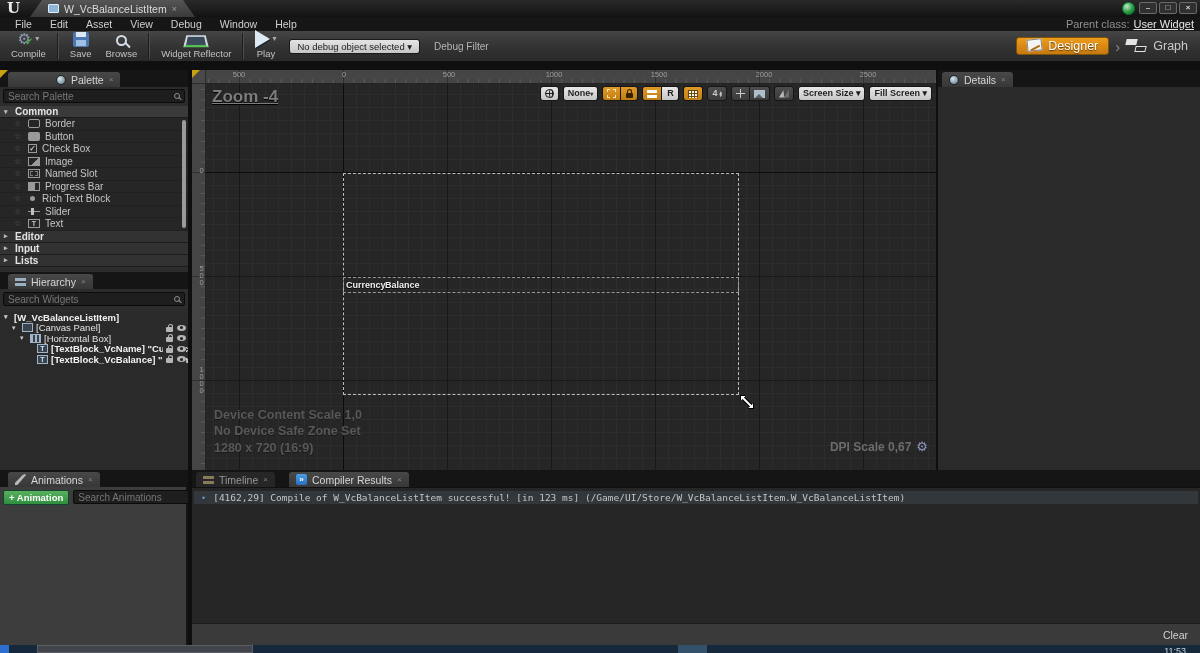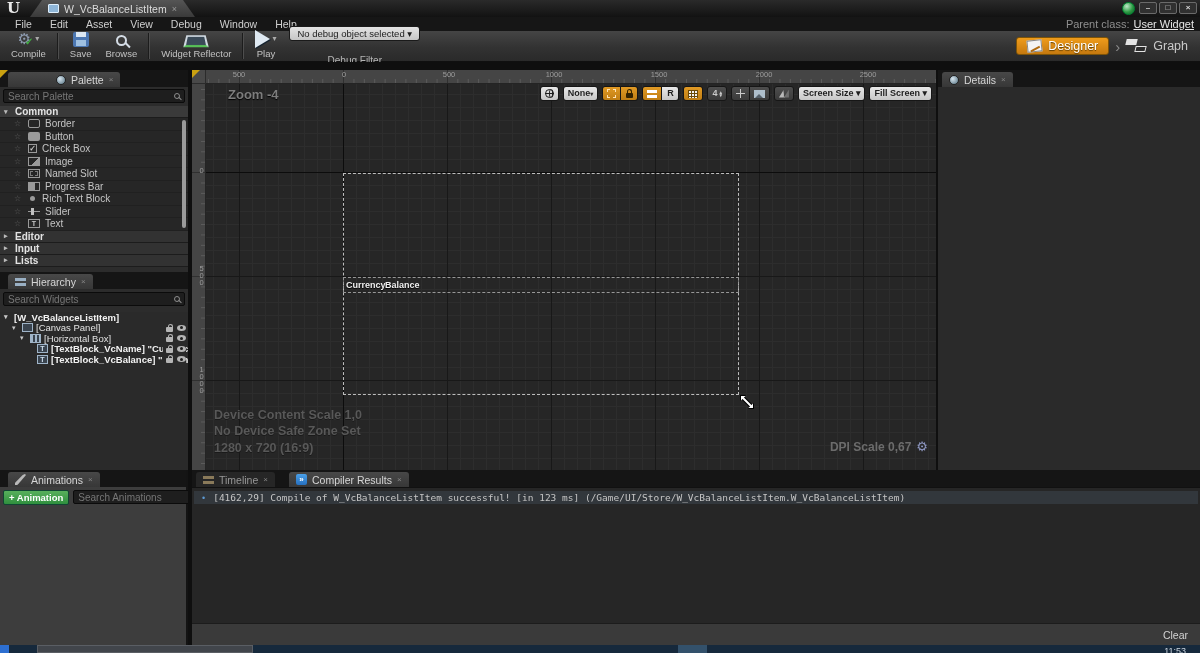--- a/index.html
+++ b/index.html
@@ -39,26 +39,26 @@
   .ic-save::before{content:"";position:absolute;left:3px;top:0;width:10px;height:5px;background:#dce8f4;}
   .ic-save::after{content:"";position:absolute;left:3px;bottom:1px;width:10px;height:6px;background:#9fc0e0;}
   
   .ic-mag{width:11px;height:11px;border:2px solid #d5dde6;border-radius:50%;position:relative;}
   .ic-mag::after{content:"";position:absolute;width:7px;height:2px;background:#d5dde6;transform:rotate(45deg);right:-6px;bottom:-2px;}
   
   .ic-reflector{width:22px;height:13px;border:2px solid #cfd8e0;transform:perspective(20px) rotateX(25deg);border-bottom-color:#57c057;background:#3a4a58;}
   
   .ic-play{width:0;height:0;border-left:15px solid #dfe9f2;border-top:9px solid transparent;border-bottom:9px solid transparent;filter:drop-shadow(1px 1px 0 #15222e);}
   
-  .dbg-col{display:flex;flex-direction:column;align-items:center;justify-content:center;gap:14px;padding:0 6px;}
+  .dbg-col{display:flex;align-items:center;justify-content:center;gap:14px;padding:0 6px;}
   .dbg-btn{background:linear-gradient(#e4e4e4,#c6c6c6);border:1px solid #1a1a1a;border-radius:3px;color:#1c1c1c;font-size:9.5px;padding:1px 7px;}
   .dbg-label{color:#b5b5b5;font-size:10px;}
   
   .mode-area{margin-left:auto;display:flex;align-items:center;gap:6px;padding-right:8px;}
-  .designer-btn{display:flex;align-items:center;gap:6px;background:linear-gradient(#ef9c1b,#c5790f);border:1px solid #7e5408;border-radius:3px;padding:1px 10px;color:#fff;font-size:12.5px;text-shadow:0 1px 1px #5e3c00;}
+  .designer-btn{display:flex;align-items:flex-start;gap:6px;background:linear-gradient(#ef9c1b,#c5790f);border:1px solid #7e5408;border-radius:3px;padding:1px 10px;color:#fff;font-size:12.5px;text-shadow:0 1px 1px #5e3c00;}
   .ic-designer{width:15px;height:12px;background:#f4f4f4;border:1px solid #888;transform:rotate(-6deg);position:relative;}
   .ic-designer::after{content:"";position:absolute;left:2px;top:7px;width:10px;height:2px;background:#b06a10;transform:rotate(-22deg);}
   .mode-chev{color:#8a8a8a;font-size:15px;}
   .graph-btn{display:flex;align-items:center;gap:5px;color:#c9c9c9;font-size:12.5px;}
   .ic-graph{position:relative;width:22px;height:14px;}
   .ic-graph i{position:absolute;width:11px;height:6px;background:#e3e3e3;transform:skewX(-14deg);}
   .ic-graph i:nth-child(2){left:9px;top:7px;background:#2c2c2c;border:1px solid #e3e3e3;}
 
   
   .tabrow{position:absolute;left:0;top:0;right:0;height:17px;background:#151515;}
@@ -121,21 +121,21 @@
   .hruler span{position:absolute;top:0;width:30px;text-align:center;color:#9d9d9d;font-size:7.5px;}
   .vruler{position:absolute;left:0;top:14px;width:14px;bottom:0;background:#454545;border-right:1px solid #242424;
     background-image:linear-gradient(#303030 1px,transparent 1px),linear-gradient(#5c5c5c 1px,transparent 1px);
     background-size:14px 104px,4px 10.4px;background-position:0 88px,100% 5px;background-repeat:repeat-y;}
   .vruler span{position:absolute;left:0;width:14px;text-align:center;color:#9d9d9d;font-size:7.5px;writing-mode:vertical-rl;text-orientation:upright;letter-spacing:-2px;}
   .canvas{position:absolute;left:14px;top:14px;right:0;bottom:0;background-color:#262626;
     background-image:linear-gradient(90deg,#181818 1px,transparent 1px),linear-gradient(#181818 1px,transparent 1px),linear-gradient(90deg,#2d2d2d 1px,transparent 1px),linear-gradient(#2d2d2d 1px,transparent 1px);
     background-size:104px 104px,104px 104px,13px 13px,13px 13px;background-position:33px 0,0 88px,7px 0,0 10px;overflow:hidden;}
   .axis-v{position:absolute;left:137px;top:0;bottom:0;width:1px;background:#0c0c0c;}
   .axis-h{position:absolute;top:88px;left:0;right:0;height:1px;background:#0c0c0c;}
-  .zoomlbl{position:absolute;left:22px;top:3px;color:#7d7d7d;font-size:13px;font-weight:bold;text-shadow:0 1px 1px #000;}
+  .zoomlbl{position:absolute;left:6px;top:3px;color:#7d7d7d;font-size:17px;font-weight:bold;text-shadow:0 1px 1px #000;text-decoration:underline;}
   .selbox{position:absolute;left:137px;top:89px;width:396px;height:222px;border:1px dashed #bdbdbd;}
   .hboxstrip{position:absolute;left:137px;top:193px;width:396px;height:16px;border:1px dashed #979797;}
   .prevtxt{position:absolute;top:196px;color:#efefef;font-size:9px;font-weight:bold;text-shadow:0 1px 1px #000;}
   .resize-cursor{position:absolute;left:533px;top:310px;}
   .overlay{position:absolute;left:8px;bottom:14px;color:#585858;font-size:12.5px;font-weight:bold;line-height:16.5px;text-shadow:0 1px 0 #1a1a1a;}
   .dpi{position:absolute;right:8px;bottom:16px;display:flex;align-items:center;gap:5px;color:#6c6c6c;font-size:12px;font-weight:bold;}
   .ic-dpigear{color:#8d96c0;font-size:13px;font-weight:normal;}
   
   .cbar{position:absolute;top:2px;right:4px;display:flex;align-items:center;gap:4px;}
   .cseg{display:flex;}

